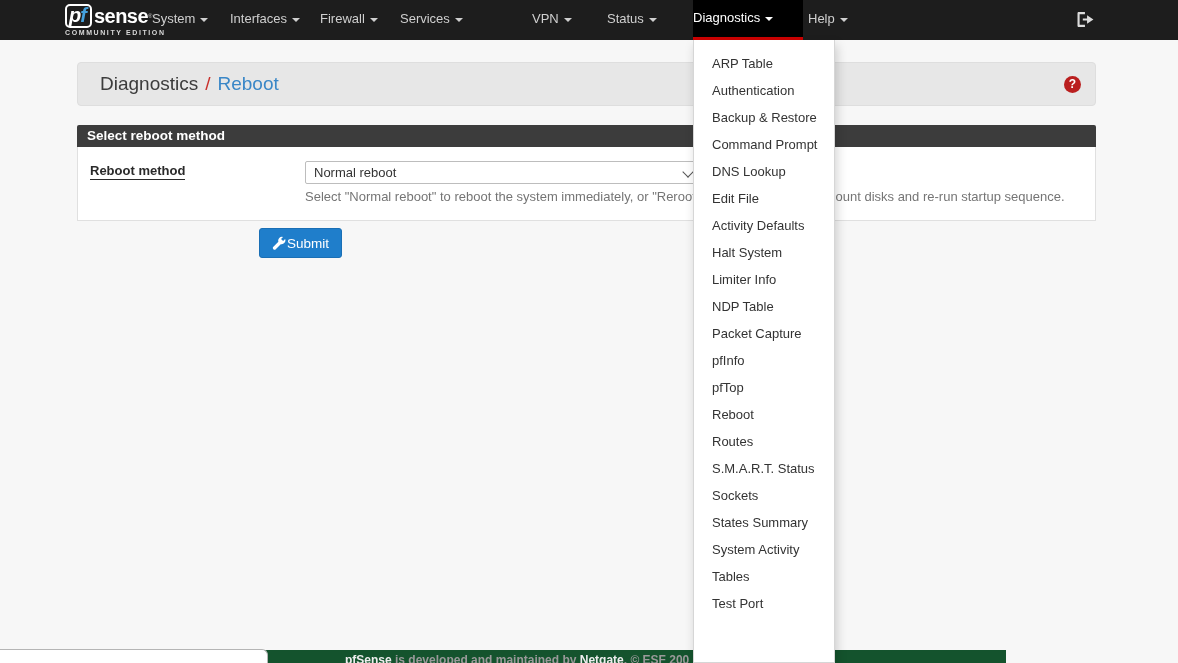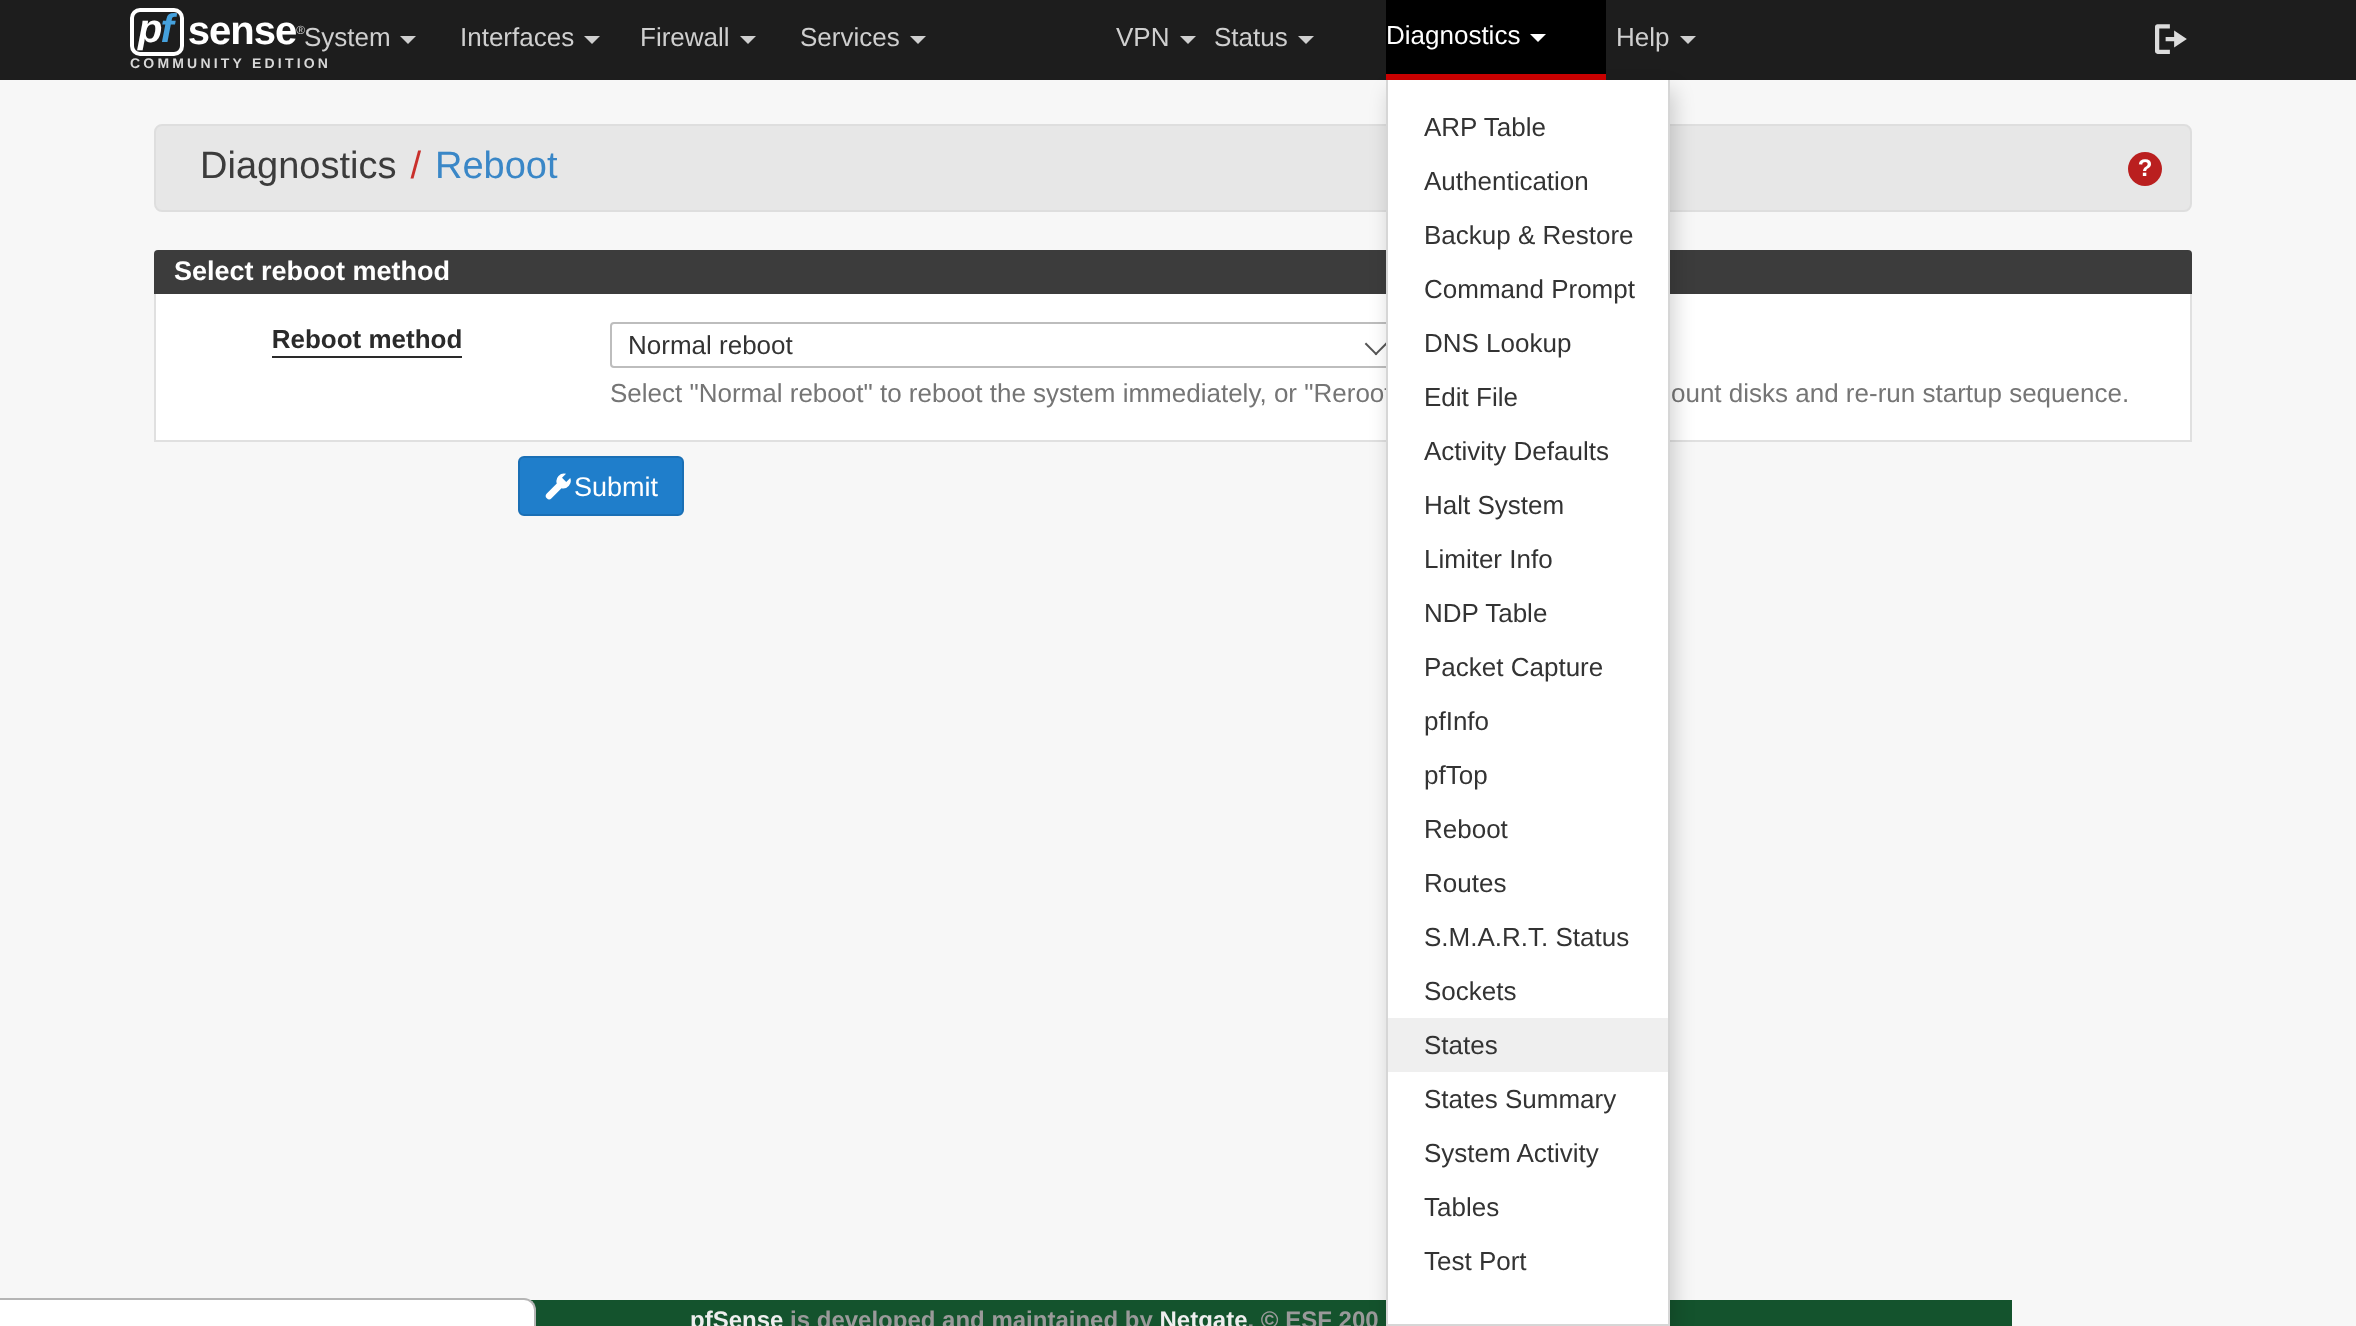--- a/index.html
+++ b/index.html
@@ -65,21 +65,21 @@
   .panel { position:absolute; left:77px; top:125px; width:1019px; z-index:5; }
   .panel-header {
     background:#3c3c3c; color:#fff; font-weight:bold; font-size:13.5px;
     height:22px; line-height:22px; padding:0 10px;
     border-radius:2px 2px 0 0;
   }
   .panel-body {
     background:#fff; border:1px solid #e0e0e0; border-top:none;
     padding:14px 12px 16px 12px; display:flex;
   }
-  .form-label-col { width:215px; text-align:center; padding-right:28px; flex:none; }
+  .form-label-col { width:215px; text-align:left; padding-right:28px; flex:none; }
   .form-label {
     font-size:13px; font-weight:bold; color:#2a2a2a;
     border-bottom:1px solid #2a2a2a; padding-bottom:1px; cursor:default;
   }
   .form-control-col { flex:1; }
   .selectbox {
     position:relative; width:400px; height:23px; background:#fff;
     border:1px solid #bdbdbd; border-radius:2px; cursor:pointer;
   }
   .selectbox .value { font-size:13px; color:#333; line-height:21px; padding-left:8px; }
@@ -122,21 +122,21 @@
       <span class="logo-sense">sense</span>
       <span class="logo-mark">®</span>
     </div>
     <div class="logo-edition">COMMUNITY EDITION</div>
   </div>
 
   <div class="nav-item" style="left:152px;width:74px;"><span>System</span><span class="caret"></span></div>
   <div class="nav-item" style="left:230px;width:90px;"><span>Interfaces</span><span class="caret"></span></div>
   <div class="nav-item" style="left:320px;width:78px;"><span>Firewall</span><span class="caret"></span></div>
   <div class="nav-item" style="left:400px;width:78px;"><span>Services</span><span class="caret"></span></div>
-  <div class="nav-item" style="left:558px;width:64px;"><span>VPN</span><span class="caret"></span></div>
+  <div class="nav-item" style="left:532px;width:64px;"><span>VPN</span><span class="caret"></span></div>
   <div class="nav-item" style="left:607px;width:76px;"><span>Status</span><span class="caret"></span></div>
   <div class="nav-item active" style="left:693px;width:110px;"><span>Diagnostics</span><span class="caret"></span></div>
   <div class="nav-item" style="left:808px;width:64px;"><span>Help</span><span class="caret"></span></div>
 
   <span class="signout">
     <svg width="20" height="17" viewBox="0 0 18 16">
       <path d="M8 1 H2.2 C1.5 1 1 1.5 1 2.2 V13.8 C1 14.5 1.5 15 2.2 15 H8 V13 H3 V3 H8 Z" fill="#dcdcdc"></path>
       <path d="M10 4 V7 H6 V9 H10 V12 L16 8 Z" fill="#dcdcdc"></path>
     </svg>
   </span>
@@ -153,21 +153,20 @@
   <li>Halt System</li>
   <li>Limiter Info</li>
   <li>NDP Table</li>
   <li>Packet Capture</li>
   <li>pfInfo</li>
   <li>pfTop</li>
   <li>Reboot</li>
   <li>Routes</li>
   <li>S.M.A.R.T. Status</li>
   <li>Sockets</li>
-  <li class="hover">States</li>
   <li>States Summary</li>
   <li>System Activity</li>
   <li>Tables</li>
   <li>Test Port</li>
 </ul>
 
 <div class="crumb-bar">
   <div class="crumb-text">
     <span>Diagnostics</span><span class="crumb-sep">/</span><span class="crumb-page">Reboot</span>
   </div>

